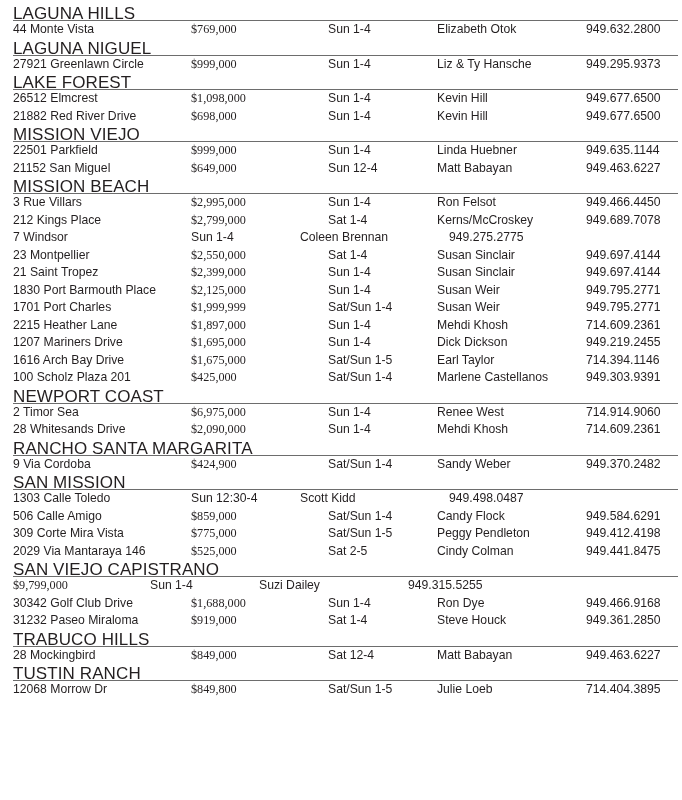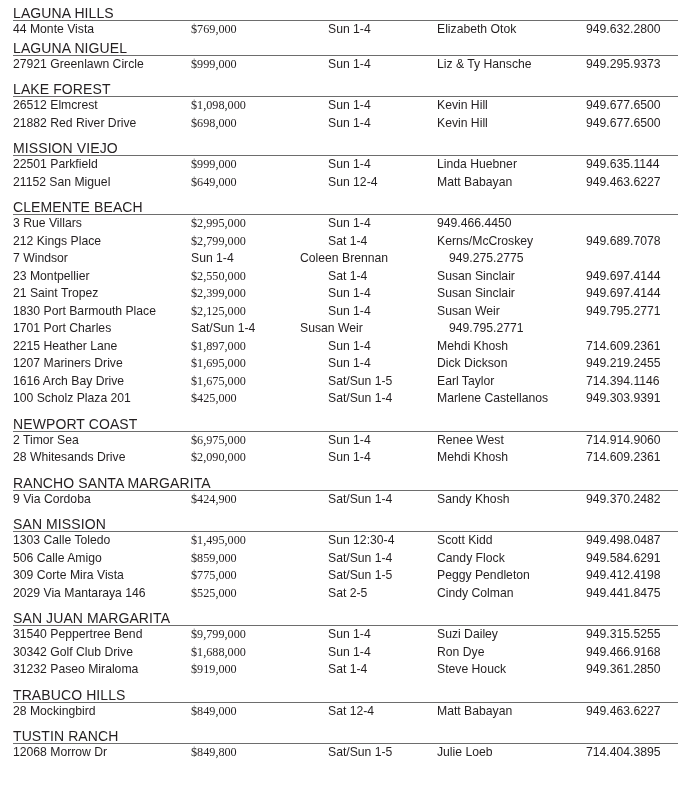--- a/index.html
+++ b/index.html
@@ -17,26 +17,25 @@
     }
     .listing {
       position: relative;
       padding: 4px 0 0 13px;
       width: 665px;
     }
     .section {
       margin: 0;
     }
     .section + .section.gap {
-      margin-top: 7px;
     }
     .section-title {
       height: 17px;
       line-height: 17px;
-      font-size: 14px;
+      font-size: 17px;
       letter-spacing: 0.1px;
       border-bottom: 1.5px solid #6d6d6d;
       box-sizing: border-box;
       padding-top: 1px;
     }
     .row {
       display: flex;
       height: 17.5px;
       line-height: 17.5px;
       white-space: nowrap;
@@ -100,25 +99,26 @@
       </div>
       <div class="row">
         <span class="col-address">21152 San Miguel</span>
         <span class="col-price">$649,000</span>
         <span class="col-time">Sun 12-4</span>
         <span class="col-agent">Matt Babayan</span>
         <span class="col-phone">949.463.6227</span>
       </div>
     </div>
     <div class="section gap">
-      <div class="section-title">CLEMENTE BEACH</div>
+      <div class="section-title">MISSION BEACH</div>
       <div class="row">
         <span class="col-address">3 Rue Villars</span>
         <span class="col-price">$2,995,000</span>
         <span class="col-time">Sun 1-4</span>
+        <span class="col-agent">Ron Felsot</span>
         <span class="col-phone">949.466.4450</span>
       </div>
       <div class="row">
         <span class="col-address">212 Kings Place</span>
         <span class="col-price">$2,799,000</span>
         <span class="col-time">Sat 1-4</span>
         <span class="col-agent">Kerns/McCroskey</span>
         <span class="col-phone">949.689.7078</span>
       </div>
       <div class="row">
@@ -143,20 +143,21 @@
       </div>
       <div class="row">
         <span class="col-address">1830 Port Barmouth Place</span>
         <span class="col-price">$2,125,000</span>
         <span class="col-time">Sun 1-4</span>
         <span class="col-agent">Susan Weir</span>
         <span class="col-phone">949.795.2771</span>
       </div>
       <div class="row">
         <span class="col-address">1701 Port Charles</span>
+        <span class="col-price">$1,999,999</span>
         <span class="col-time">Sat/Sun 1-4</span>
         <span class="col-agent">Susan Weir</span>
         <span class="col-phone">949.795.2771</span>
       </div>
       <div class="row">
         <span class="col-address">2215 Heather Lane</span>
         <span class="col-price">$1,897,000</span>
         <span class="col-time">Sun 1-4</span>
         <span class="col-agent">Mehdi Khosh</span>
         <span class="col-phone">714.609.2361</span>
@@ -199,29 +200,28 @@
         <span class="col-agent">Mehdi Khosh</span>
         <span class="col-phone">714.609.2361</span>
       </div>
     </div>
     <div class="section gap">
       <div class="section-title">RANCHO SANTA MARGARITA</div>
       <div class="row">
         <span class="col-address">9 Via Cordoba</span>
         <span class="col-price">$424,900</span>
         <span class="col-time">Sat/Sun 1-4</span>
-        <span class="col-agent">Sandy Khosh</span>
+        <span class="col-agent">Sandy Weber</span>
         <span class="col-phone">949.370.2482</span>
       </div>
     </div>
     <div class="section gap">
       <div class="section-title">SAN MISSION</div>
       <div class="row">
         <span class="col-address">1303 Calle Toledo</span>
-        <span class="col-price">$1,495,000</span>
         <span class="col-time">Sun 12:30-4</span>
         <span class="col-agent">Scott Kidd</span>
         <span class="col-phone">949.498.0487</span>
       </div>
       <div class="row">
         <span class="col-address">506 Calle Amigo</span>
         <span class="col-price">$859,000</span>
         <span class="col-time">Sat/Sun 1-4</span>
         <span class="col-agent">Candy Flock</span>
         <span class="col-phone">949.584.6291</span>
@@ -235,23 +235,22 @@
       </div>
       <div class="row">
         <span class="col-address">2029 Via Mantaraya 146</span>
         <span class="col-price">$525,000</span>
         <span class="col-time">Sat 2-5</span>
         <span class="col-agent">Cindy Colman</span>
         <span class="col-phone">949.441.8475</span>
       </div>
     </div>
     <div class="section gap">
-      <div class="section-title">SAN JUAN MARGARITA</div>
-      <div class="row">
-        <span class="col-address">31540 Peppertree Bend</span>
+      <div class="section-title">SAN VIEJO CAPISTRANO</div>
+      <div class="row">
         <span class="col-price">$9,799,000</span>
         <span class="col-time">Sun 1-4</span>
         <span class="col-agent">Suzi Dailey</span>
         <span class="col-phone">949.315.5255</span>
       </div>
       <div class="row">
         <span class="col-address">30342 Golf Club Drive</span>
         <span class="col-price">$1,688,000</span>
         <span class="col-time">Sun 1-4</span>
         <span class="col-agent">Ron Dye</span>

